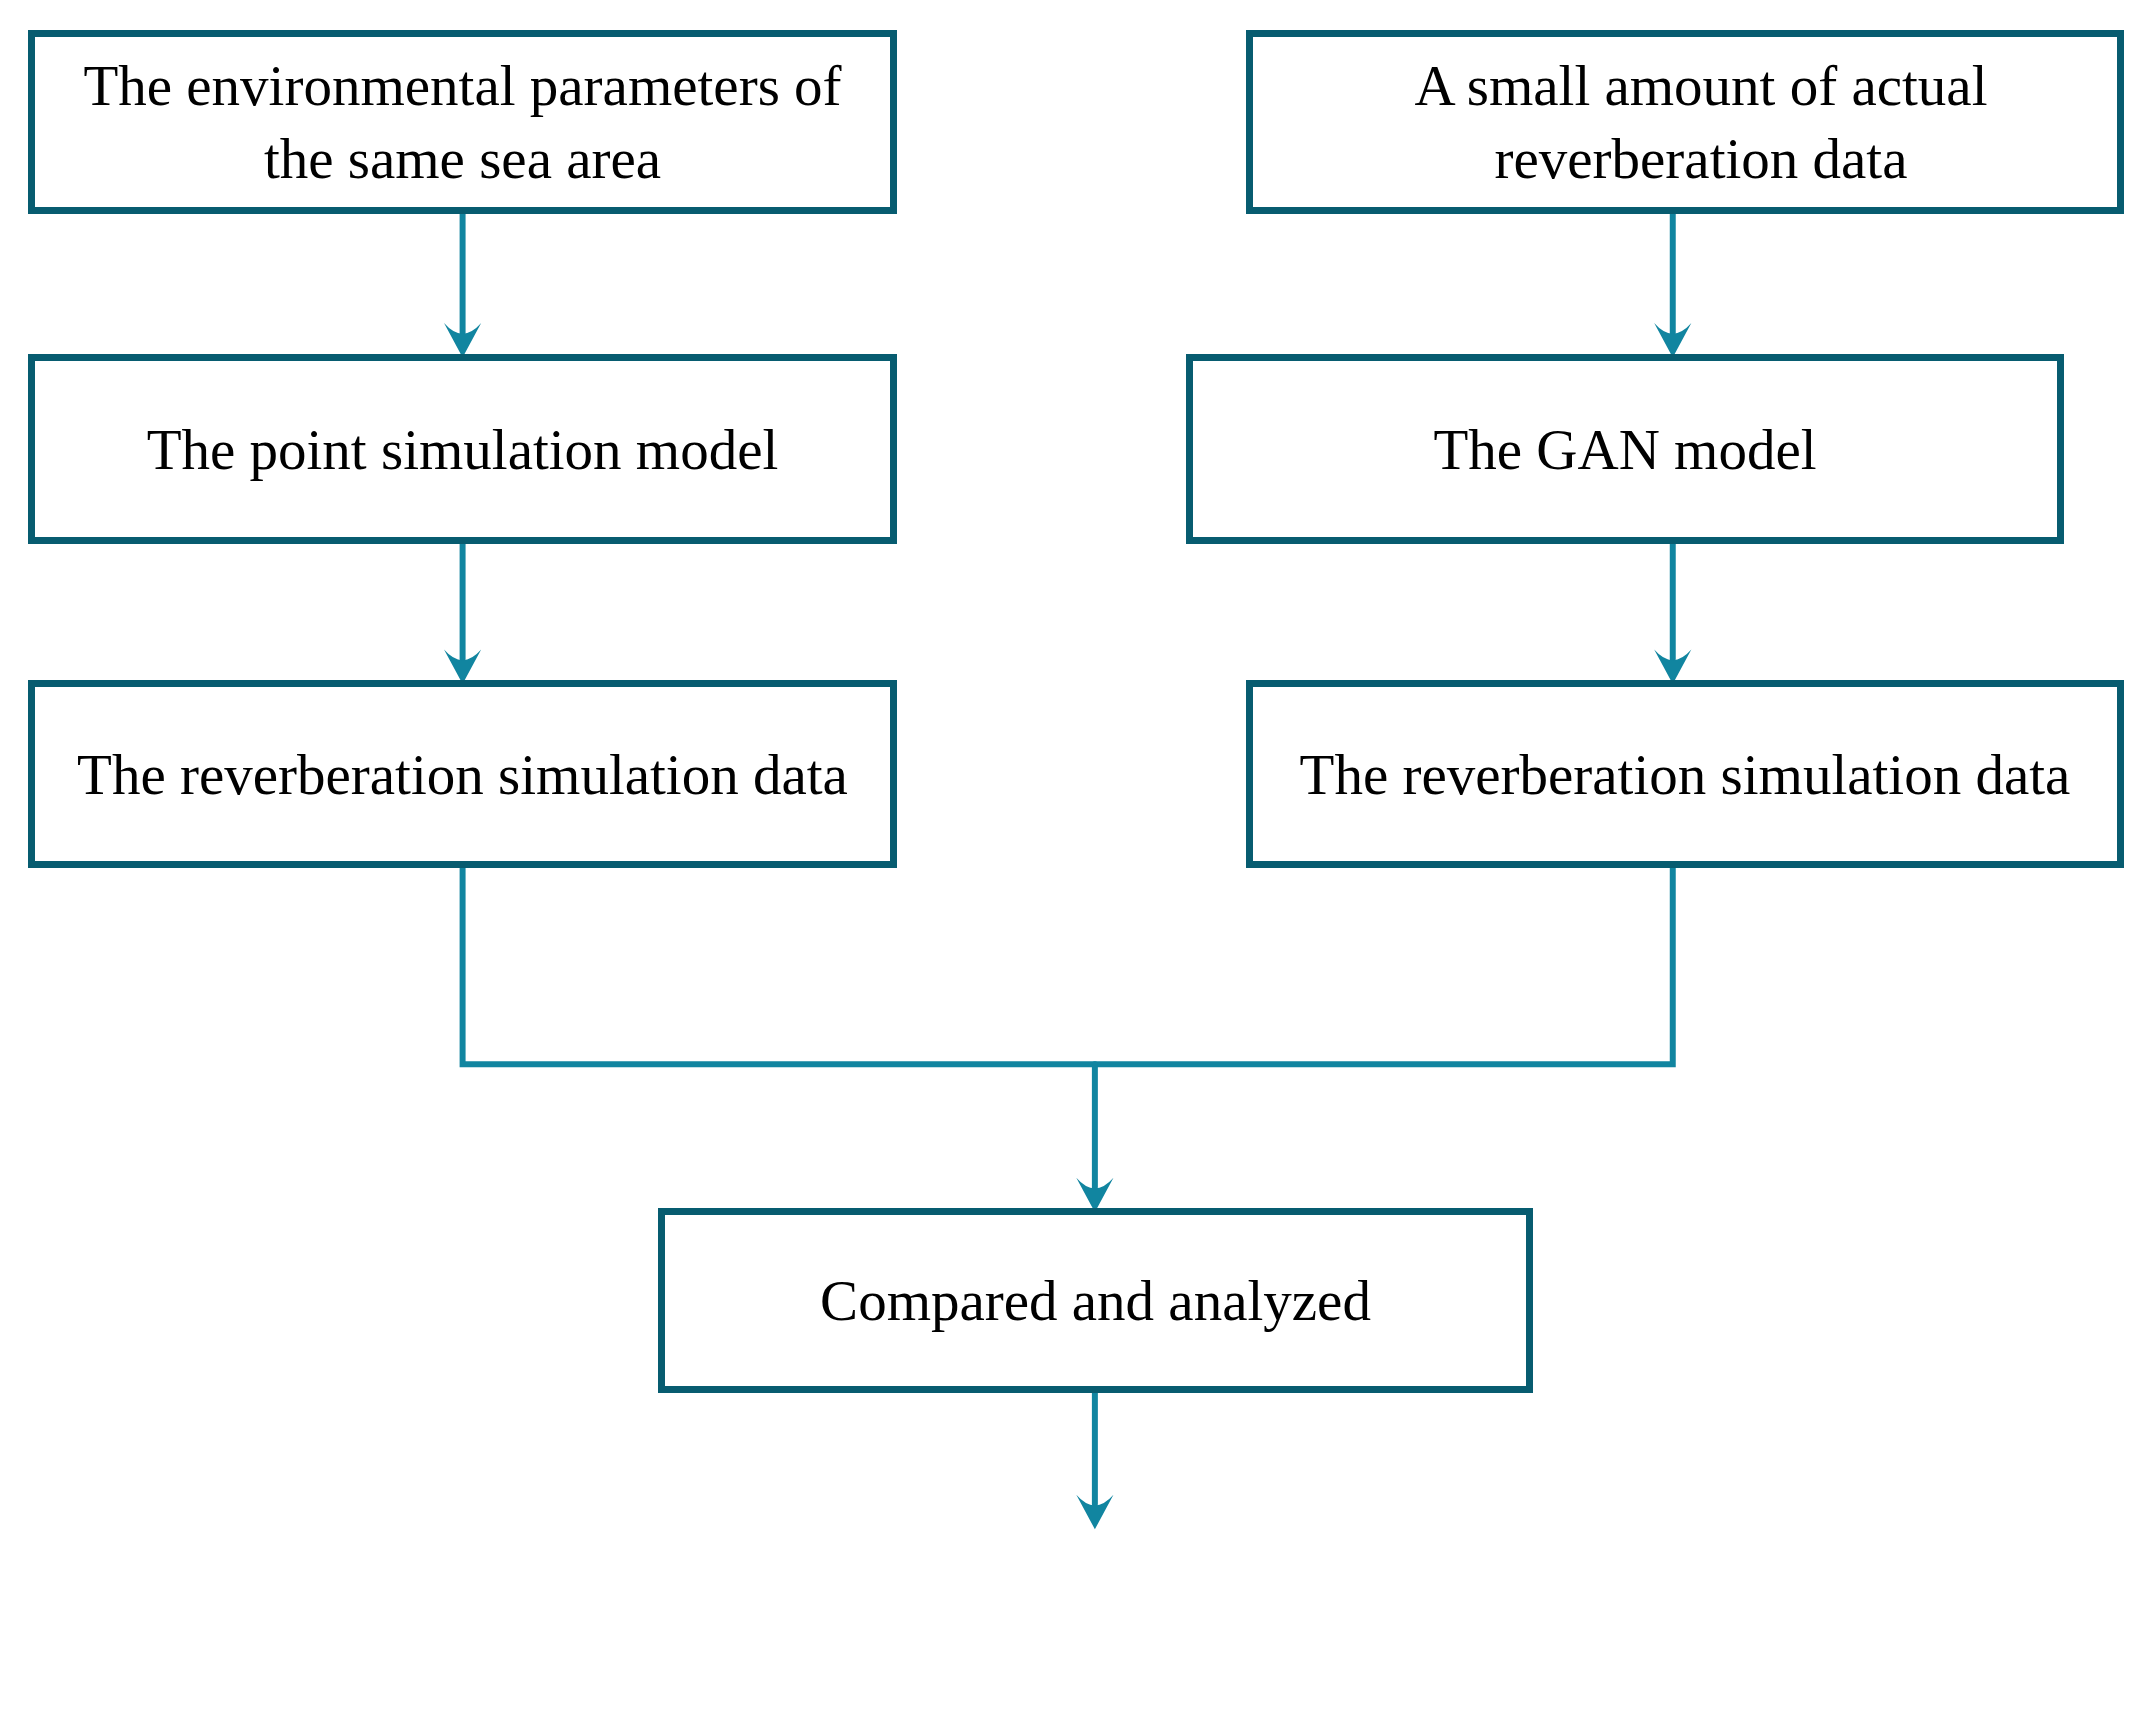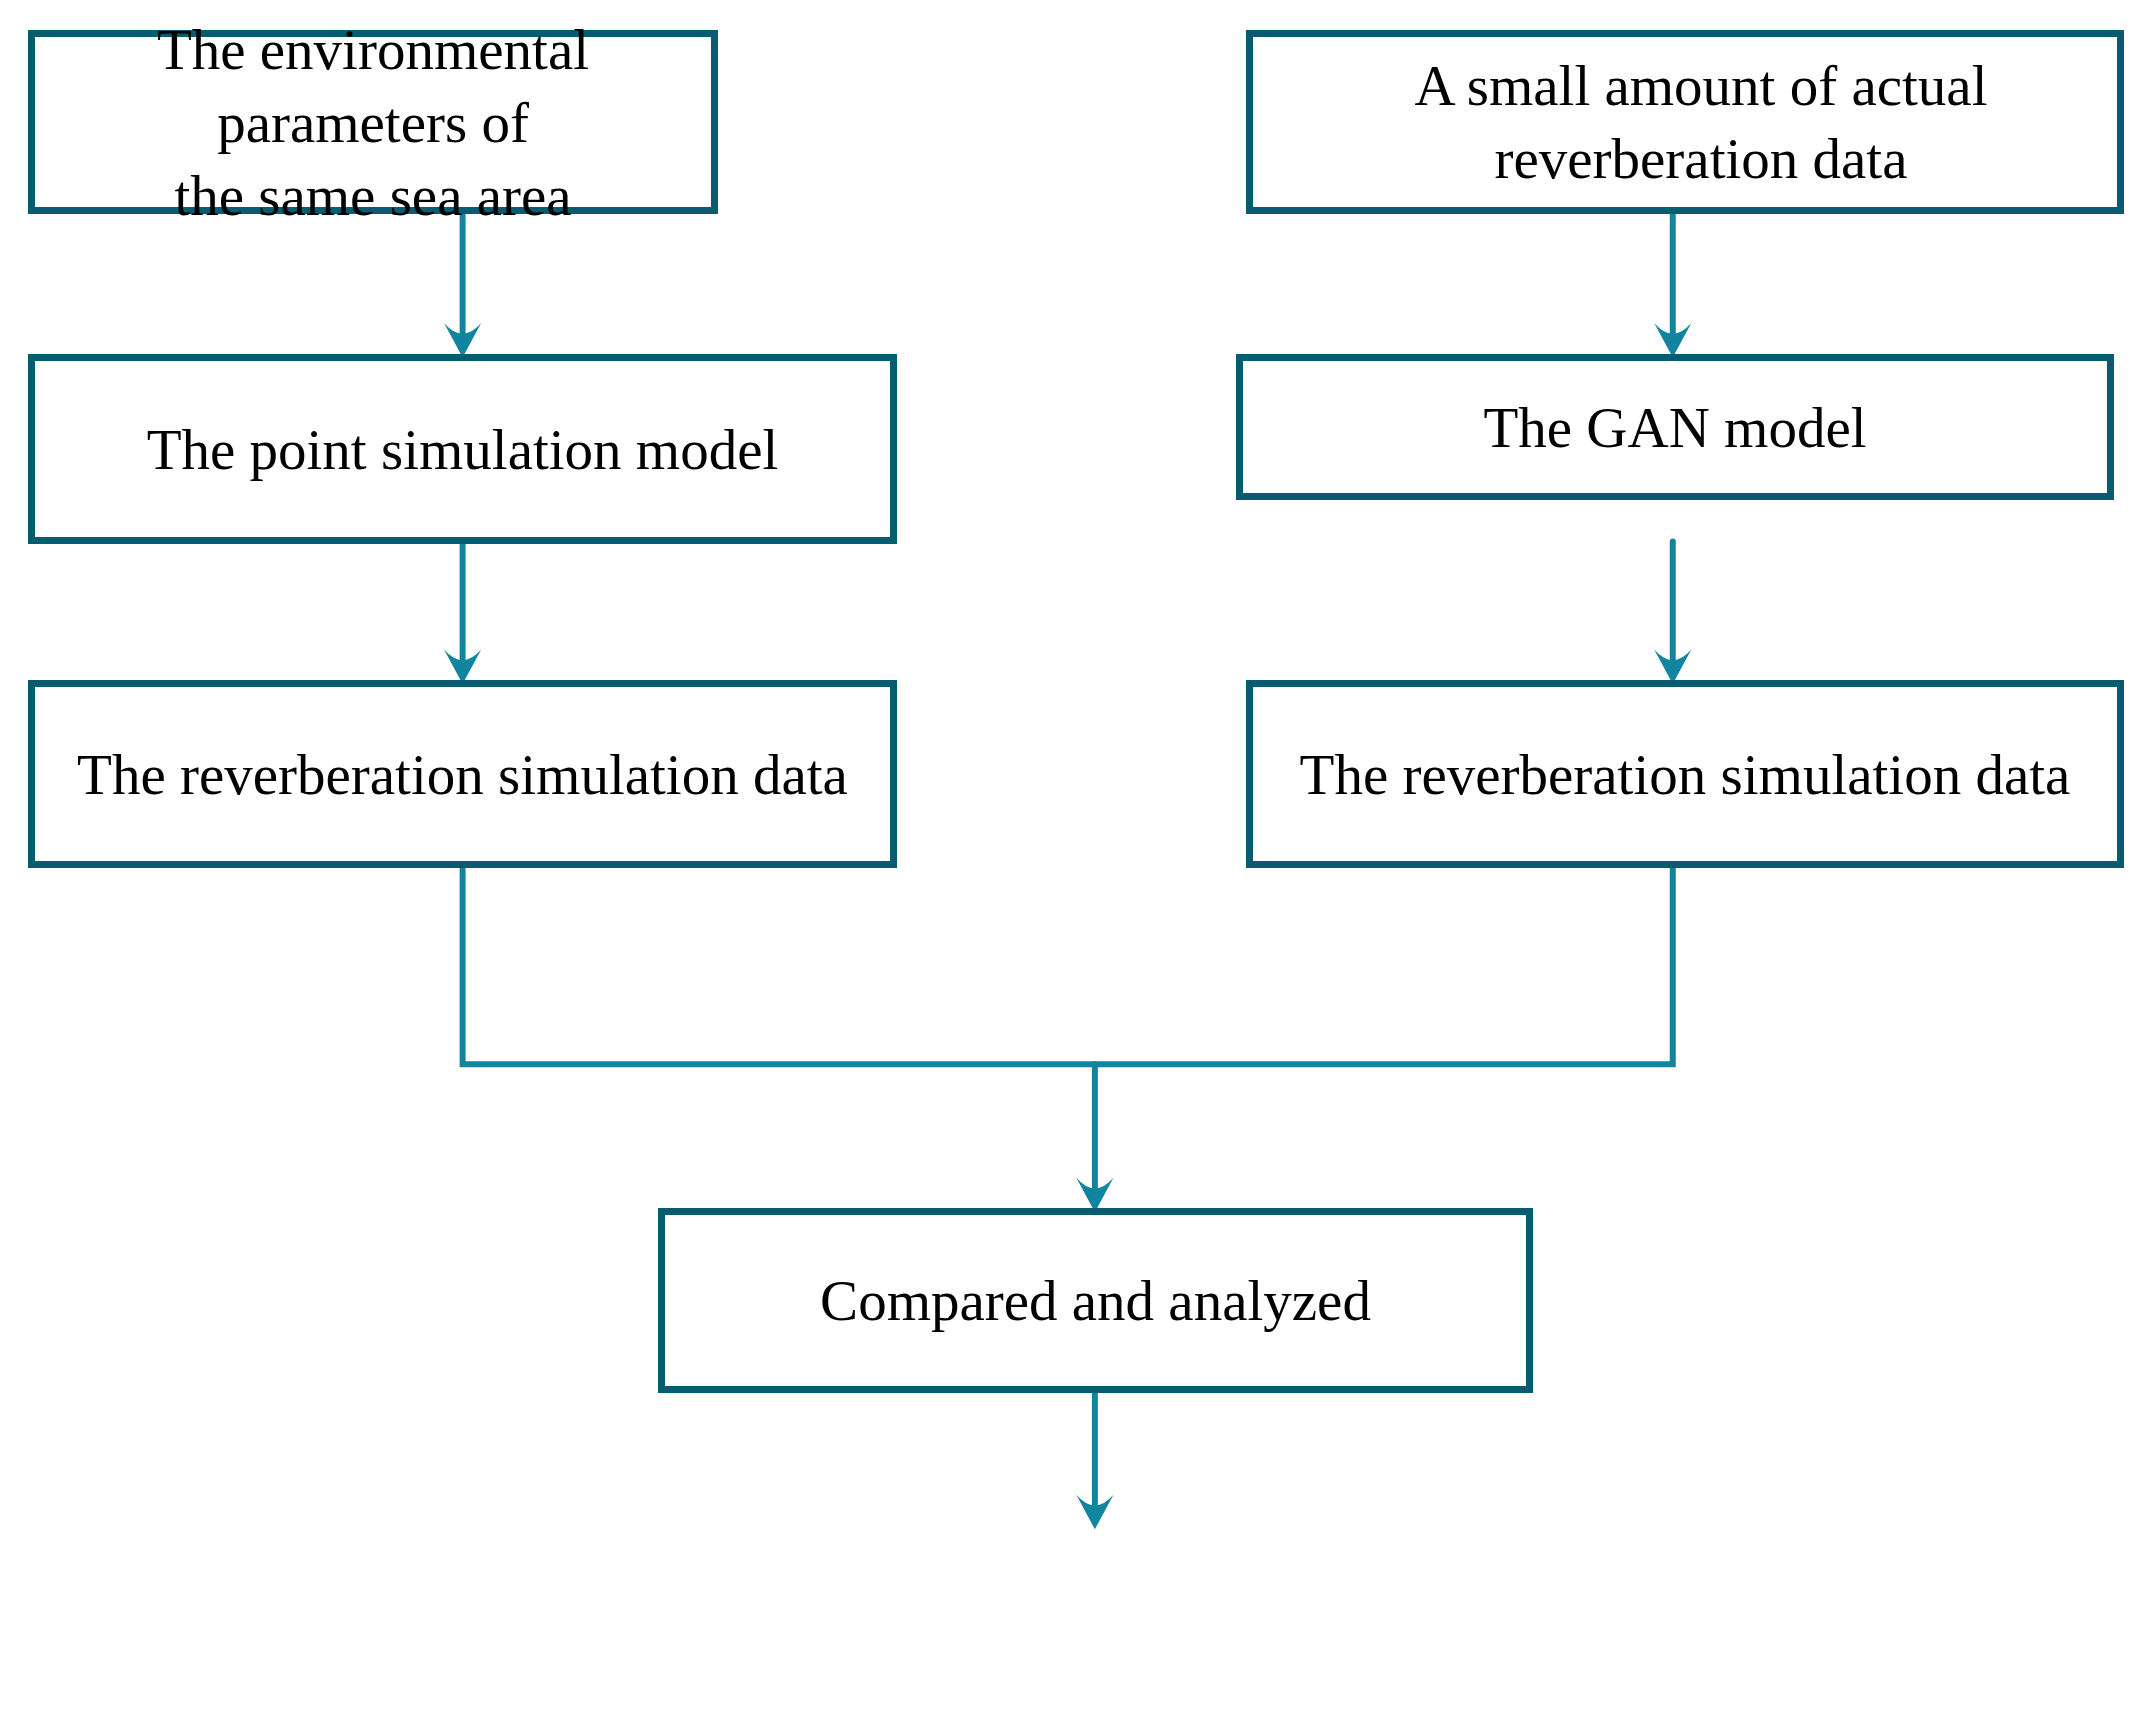--- a/index.html
+++ b/index.html
@@ -28,24 +28,24 @@
     text-align: center;
   }
   .label {
     font-size: 57px;
     line-height: 73px;
     color: #000000;
     white-space: pre-line;
     letter-spacing: 0px;
   }
   
-  #node-env      { left: 28px;   top: 30px;   width: 690px; height: 184px; }
+  #node-env      { left: 28px;   top: 30px;   width: 869px; height: 184px; }
   #node-actual   { left: 1246px; top: 30px;   width: 878px; height: 184px; padding-left: 32px; }
   #node-scatter  { left: 28px;   top: 354px;  width: 869px; height: 190px; }
-  #node-gan      { left: 1236px; top: 354px;  width: 878px; height: 146px; }
+  #node-gan      { left: 1186px; top: 354px;  width: 878px; height: 190px; }
   #node-simleft  { left: 28px;   top: 680px; width: 869px; height: 188px; }
   #node-simright { left: 1246px; top: 680px; width: 878px; height: 188px; }
   #node-compare  { left: 658px;  top: 1208px; width: 875px; height: 185px; }
   #node-feasible { left: 658px;  top: 1525px; width: 875px; height: 181px; }
 
   #connectors {
     position: absolute;
     left: 0; top: 0;
     width: 2140px;
     height: 1729px;

